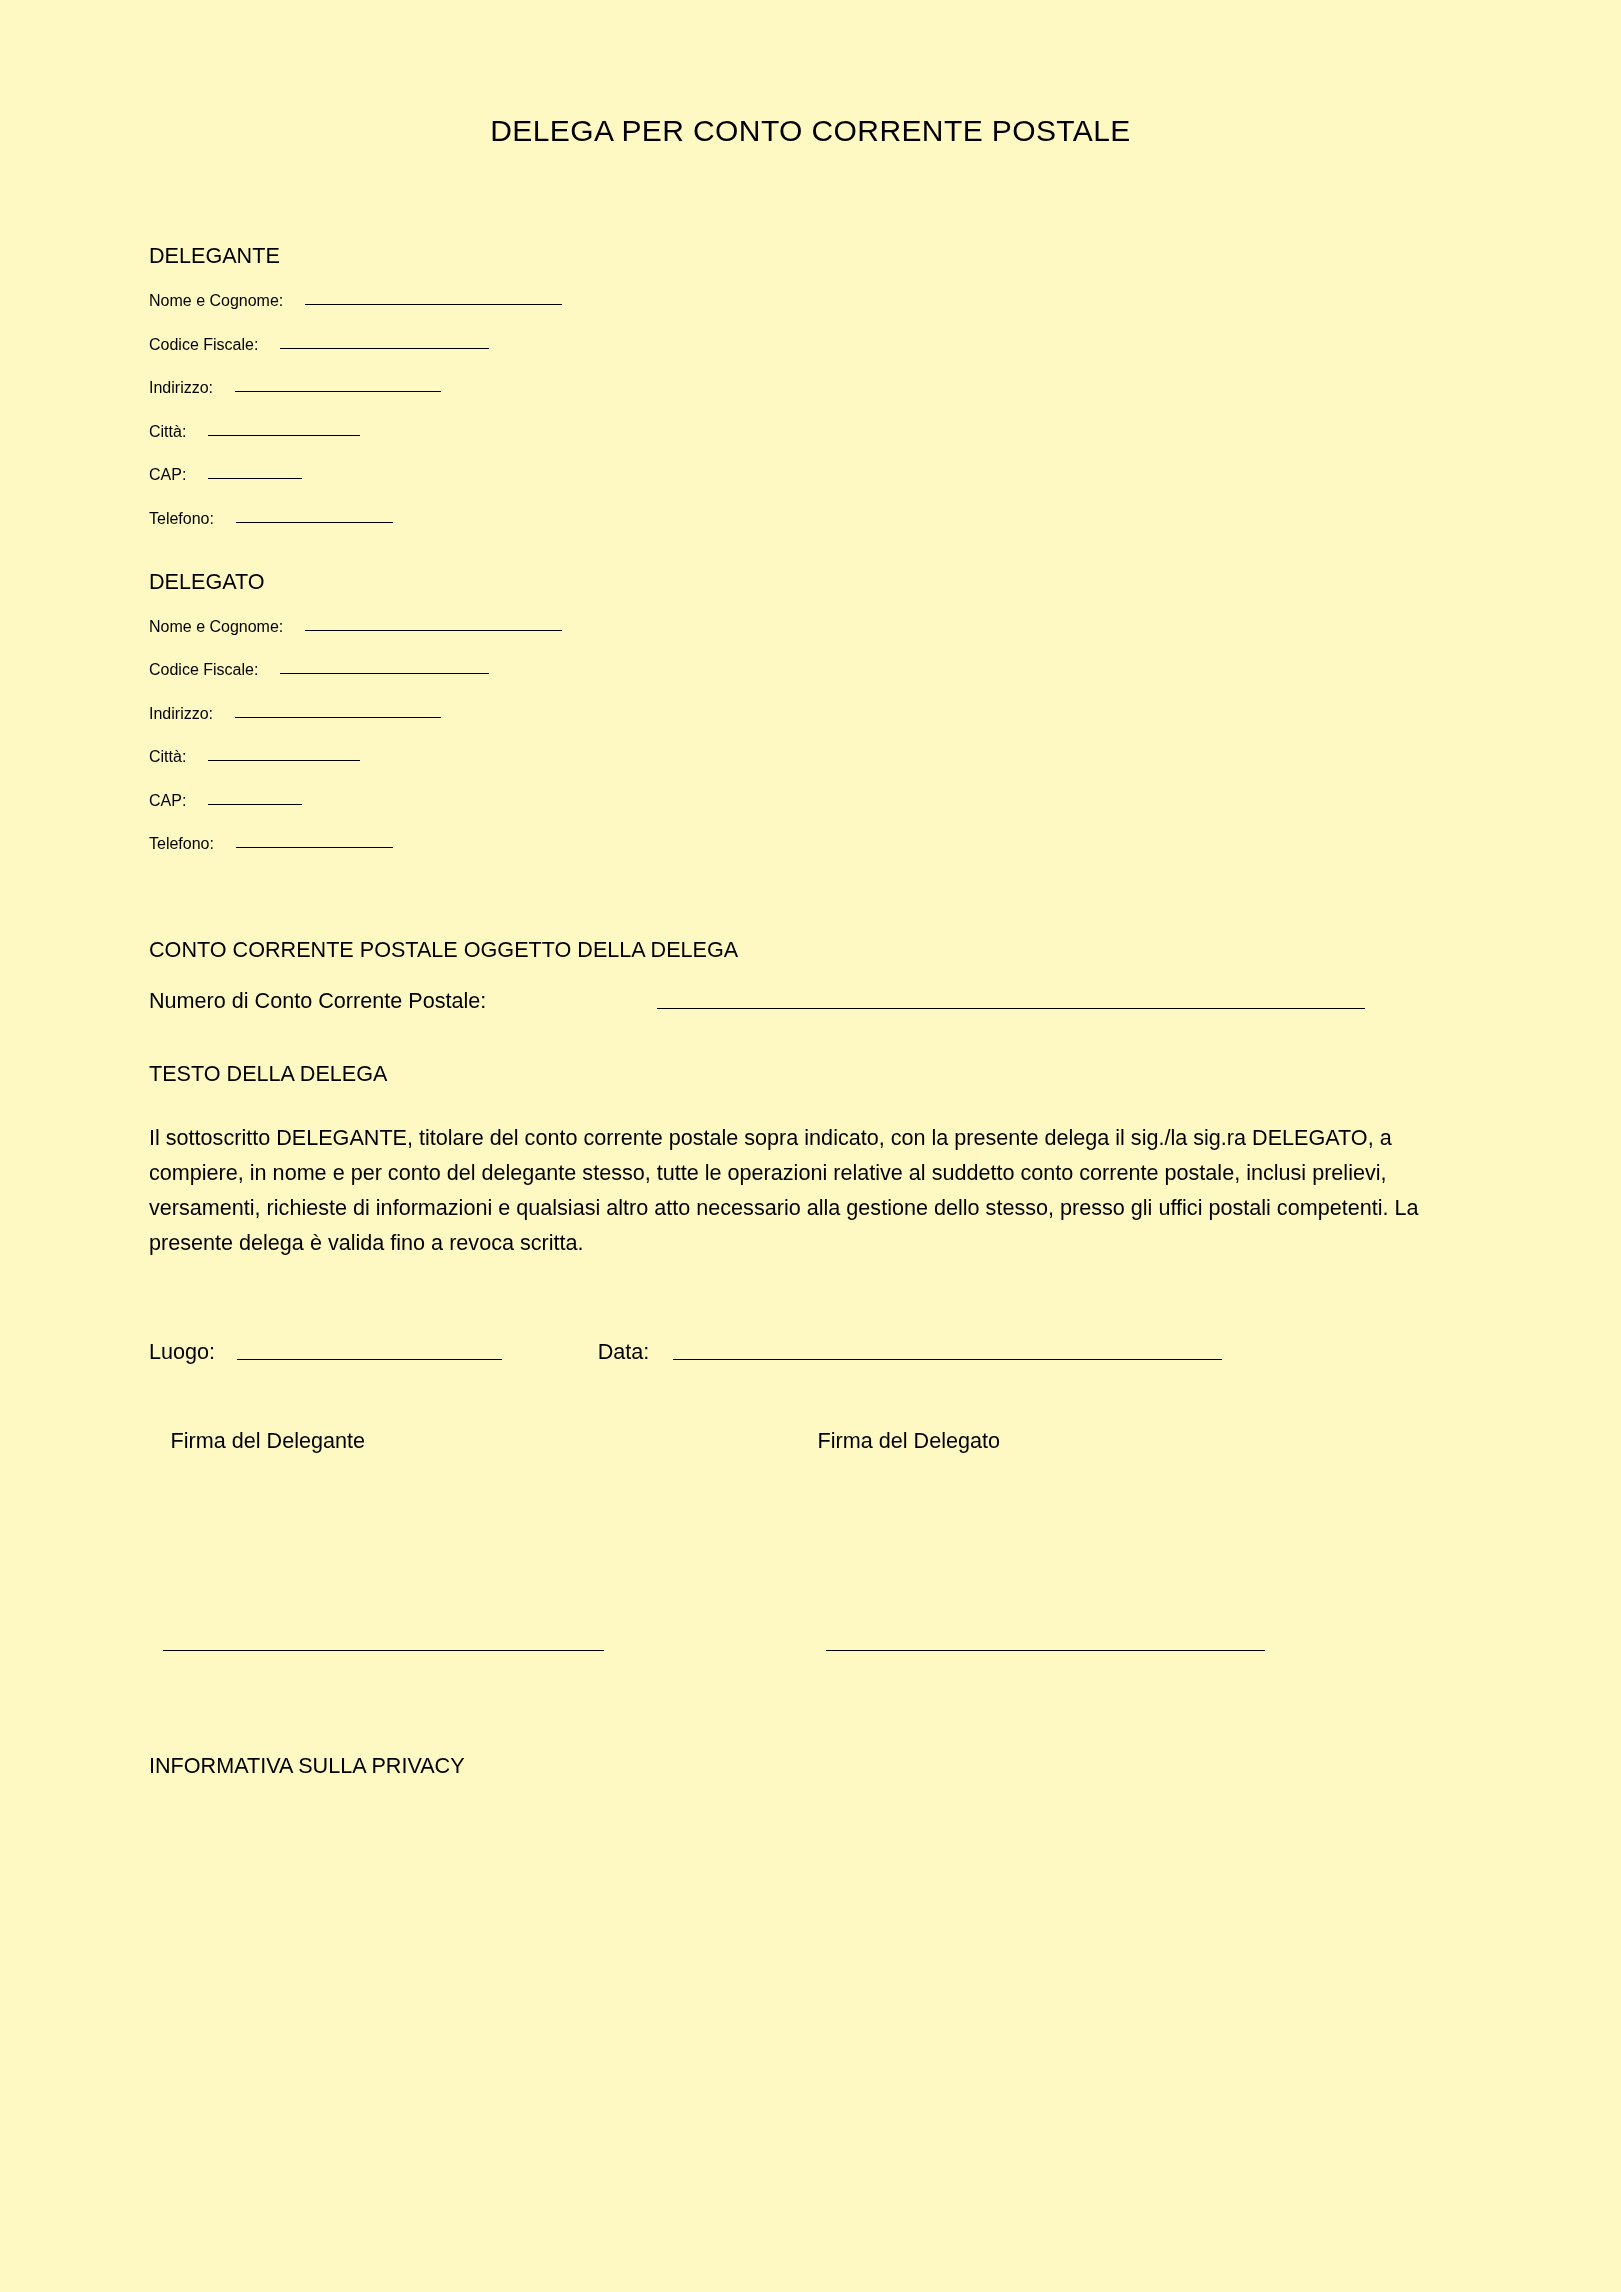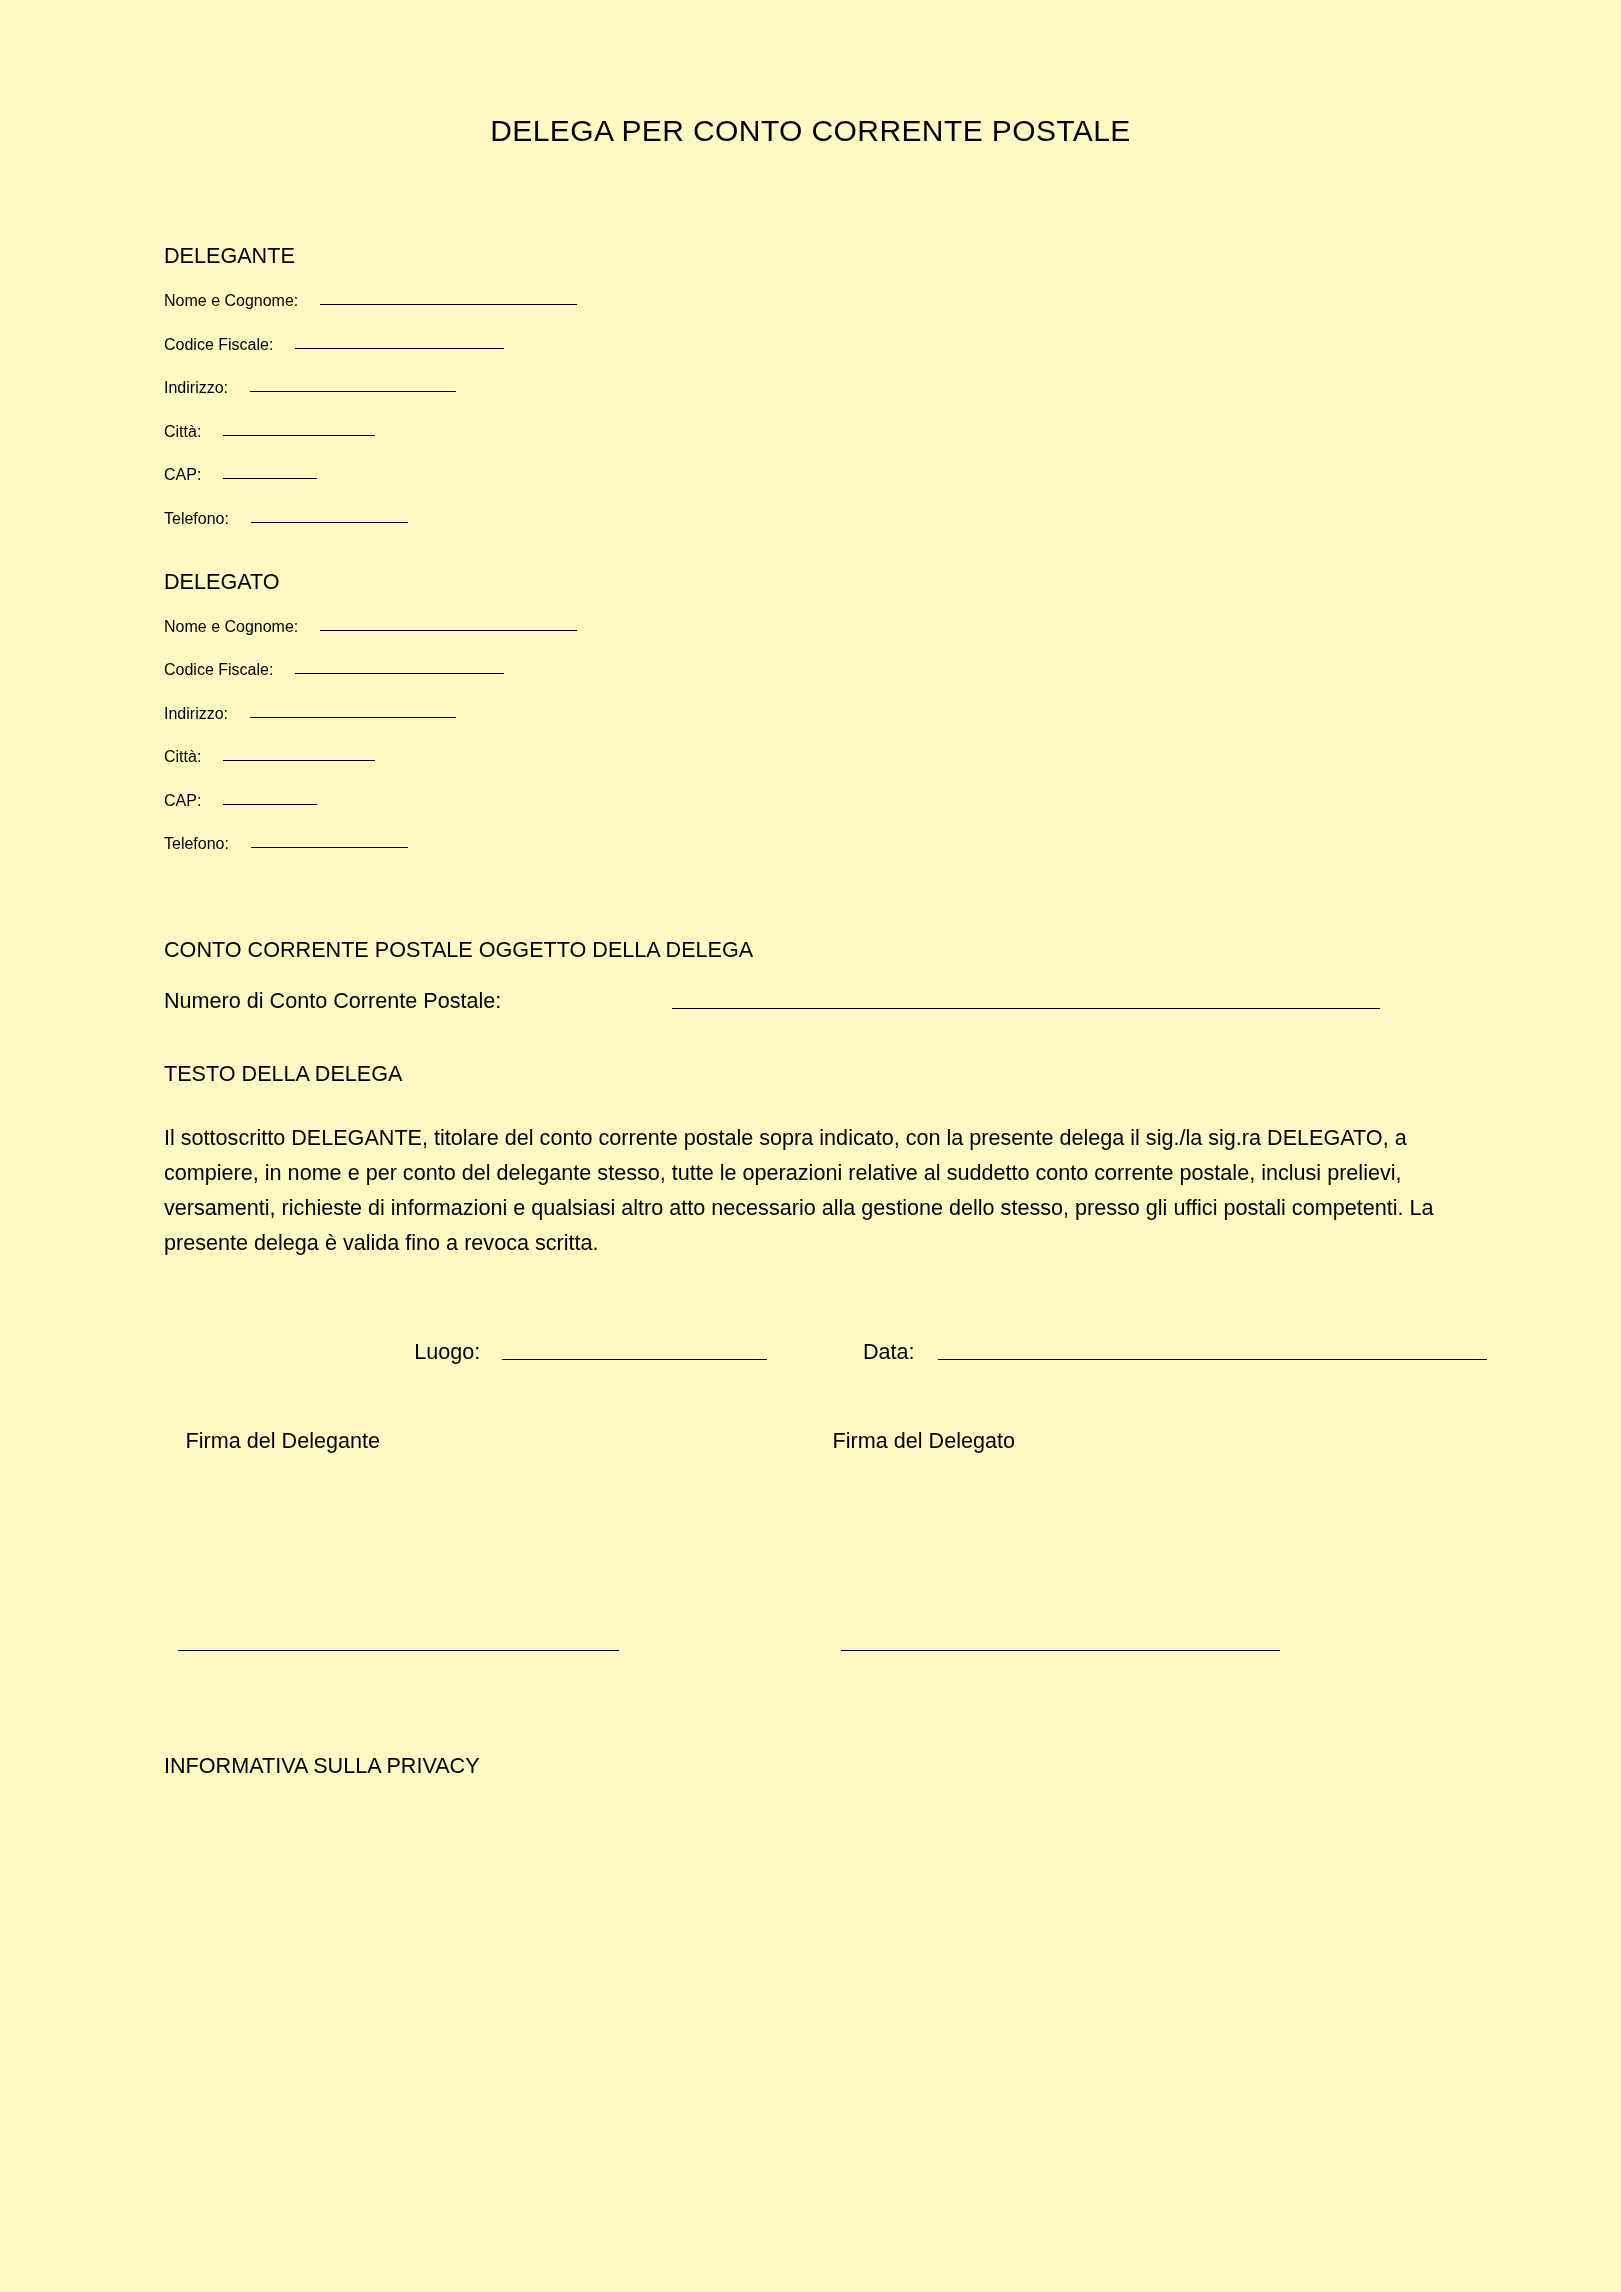--- a/index.html
+++ b/index.html
@@ -27,21 +27,21 @@
     top: 114px;
     left: 0;
     width: 1621px;
     text-align: center;
     font-size: 30px;
     letter-spacing: 0.4px;
     font-weight: 400;
   }
   .content {
     position: absolute;
-    left: 164px;
+    left: 149px;
     top: 245px;
     width: 1323px;
   }
   .section-heading {
     font-size: 21.6px;
     line-height: 1;
     margin: 0 0 0 0;
   }
   .field-row {
     display: flex;
@@ -94,21 +94,20 @@
     margin-top: 34px;
     width: 1318px;
     text-align: left;
   }
 
   .luogo-row {
     display: flex;
     align-items: flex-end;
     font-size: 21.6px;
     margin-top: 78px;
-    justify-content: flex-end;
   }
   .luogo-rule { width: 265px; margin-left: 21.6px; border-bottom: 1.6px solid #000; height: 0; margin-bottom: 4.9px; }
   .data-label { margin-left: 96px; }
   .data-rule  { width: 549px; margin-left: 23.5px; border-bottom: 1.6px solid #000; height: 0; margin-bottom: 4.9px; }
 
   .firme-row {
     display: flex;
     font-size: 21.6px;
     margin-top: 63px;
   }

